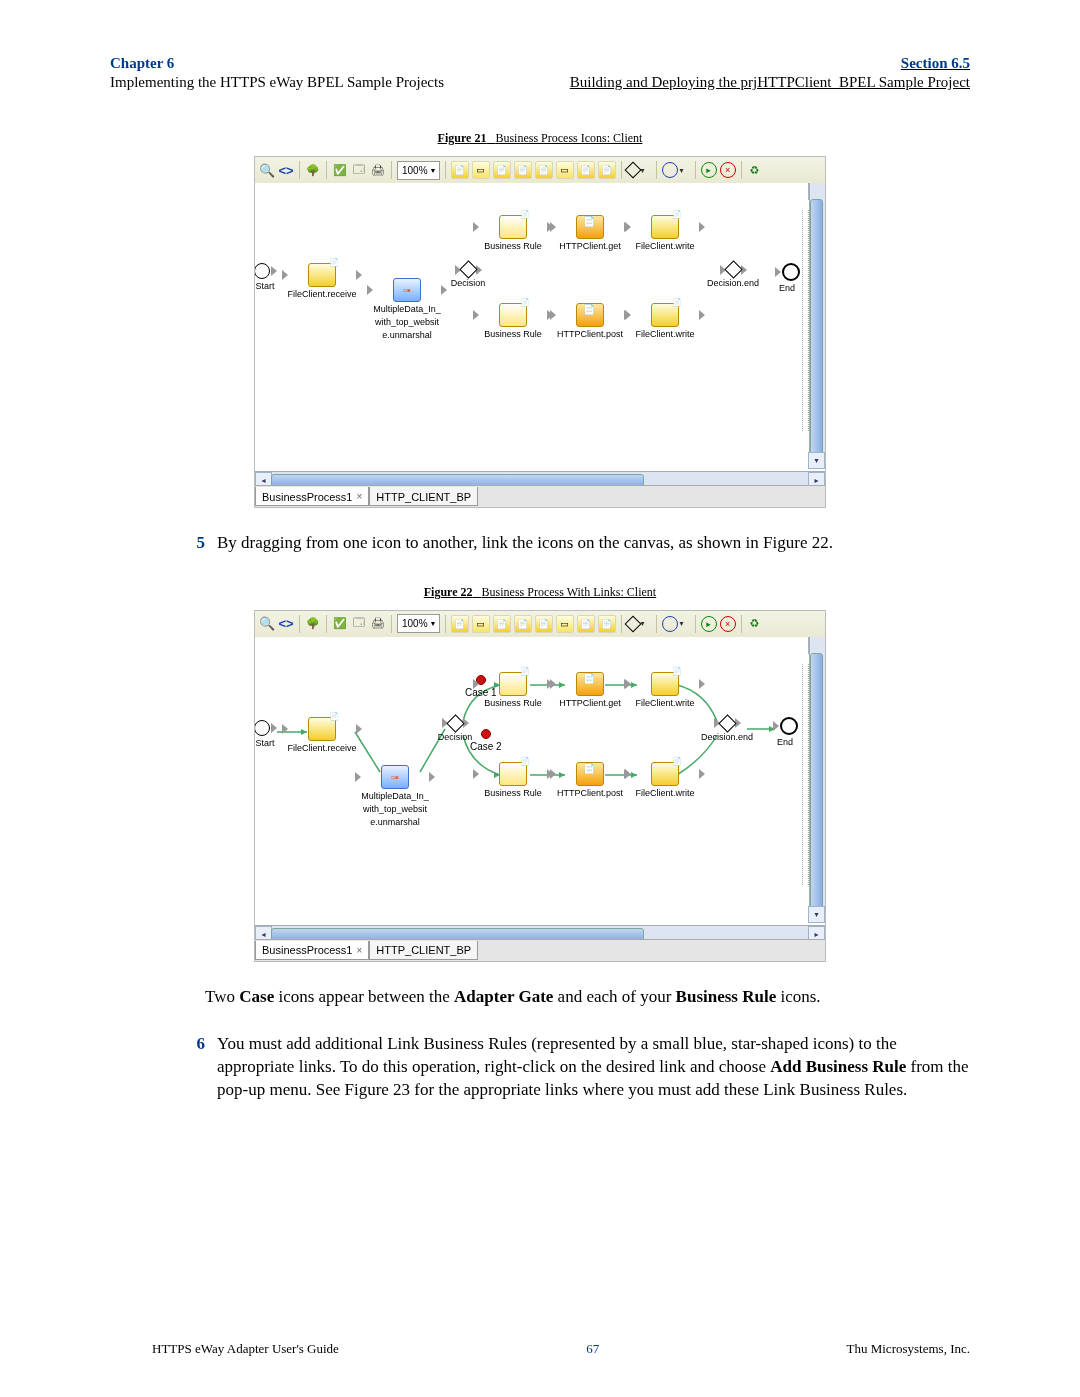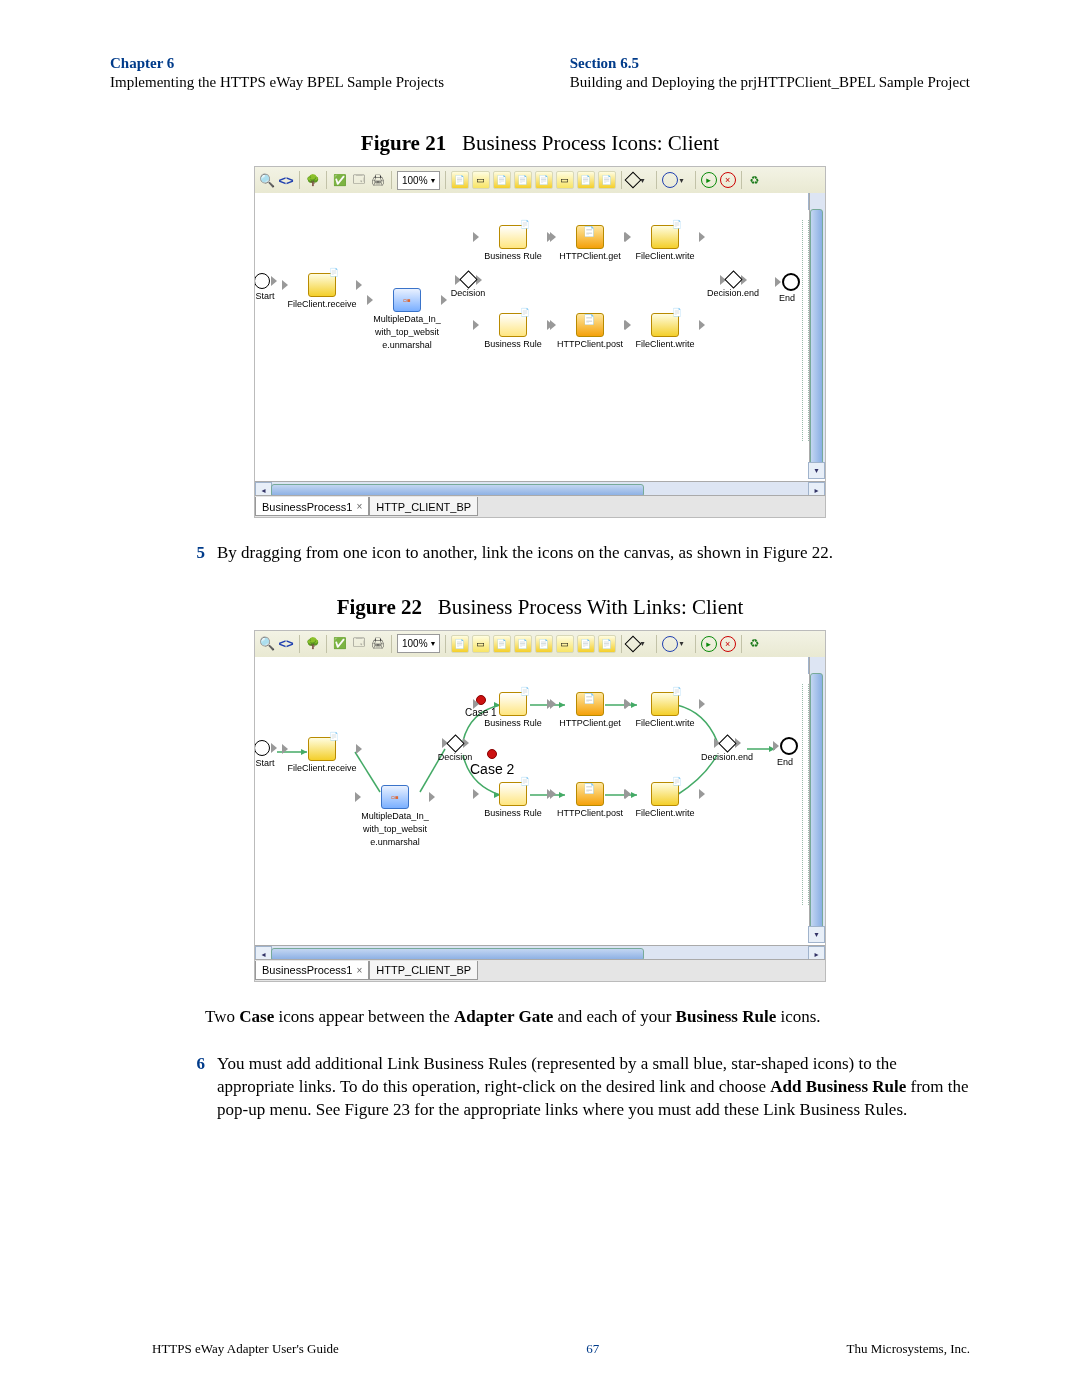--- a/index.html
+++ b/index.html
@@ -3,21 +3,21 @@
 <meta charset="utf-8">
 <style>
   body { margin:0; background:#fff; font-family:"Palatino Linotype","Book Antiqua",Palatino,serif; color:#000; }
   .page { width:1080px; height:1397px; box-sizing:border-box; padding:55px 110px 40px 110px; position:relative; }
   .header-row { display:flex; justify-content:space-between; font-size:15px; }
   .header-left .chapter, .header-right .section { font-weight:bold; }
   .chapter { color:#003b8a; }
   .section { color:#003b8a; }
   .header-sub { font-size:15px; margin-top:2px;}
   .content { margin-top:40px; }
-  .fig-caption { text-align:center; font-size:21px; margin-top:8px; margin-bottom:10px; }
+  .fig-caption { text-align:center; font-size:12px; margin-top:8px; margin-bottom:10px;text-decoration:underline; }
   .fig-caption b { font-weight:bold; }
   .fig-box { width:570px; height:350px; margin:0 auto; border:1px solid #bbb; background:#fff; position:relative; font-family:Arial,sans-serif; font-size:10px; color:#000; }
   .fig-box-2 { height:350px; }
   
   .tb { position:absolute; top:0; left:0; right:0; height:26px; background:linear-gradient(#f3f3e5,#e9e9d2); border-bottom:1px solid #bbb; display:flex; align-items:center; padding:0 4px; gap:3px; }
   .tb .sep { width:1px; height:18px; background:#c2c2a8; margin:0 2px;}
   .tb .ic { width:16px; height:16px; display:flex; align-items:center; justify-content:center; font-size:11px; color:#333;}
   .tb .ic-blue { color:#2040b0; font-weight:bold; font-size:13px; }
   .tb .ic-green { color:#1a7a1a; }
   .tb .dd { width:10px; color:#333; font-size:8px;}
@@ -75,21 +75,21 @@
 </head>
 <body>
 
 <div class="page">
 
   <div class="header-row">
     <div class="header-left">
       <div class="chapter">Chapter 6</div>
       <div class="header-sub">Implementing the HTTPS eWay BPEL Sample Projects</div>
     </div>
-    <div class="header-right" style="">
+    <div class="header-right" style="text-align:right;text-decoration:underline;">
       <div class="section">Section 6.5</div>
       <div class="header-sub">Building and Deploying the prjHTTPClient_BPEL Sample Project</div>
     </div>
   </div>
 
   <div class="content">
 
     <div class="fig-caption">
       <b>Figure 21</b>&nbsp;&nbsp;&nbsp;<span>Business Process Icons: Client</span>
     </div>
@@ -400,21 +400,21 @@
             </div>
           <div class="lbl">Decision</div>
         </div>
 
         <div style="position:absolute; left:210px; top:38px; text-align:center;">
           <span class="case-dot"></span>
           <div style="font-size:10px;">Case 1</div>
         </div>
         <div style="position:absolute; left:215px; top:92px; text-align:center;">
           <span class="case-dot"></span>
-          <div style="font-size:14px;">Case 2</div>
+          <div style="font-size:10px;">Case 2</div>
         </div>
 
         <div class="nd" style="left:218px; top:35px;">
           <div class="node-row">
               <span class="pin r"></span>
               <div class="act pbox">
                 <span class="deco">📄</span>
               </div>
               <span class="pin r"></span>
             </div>

